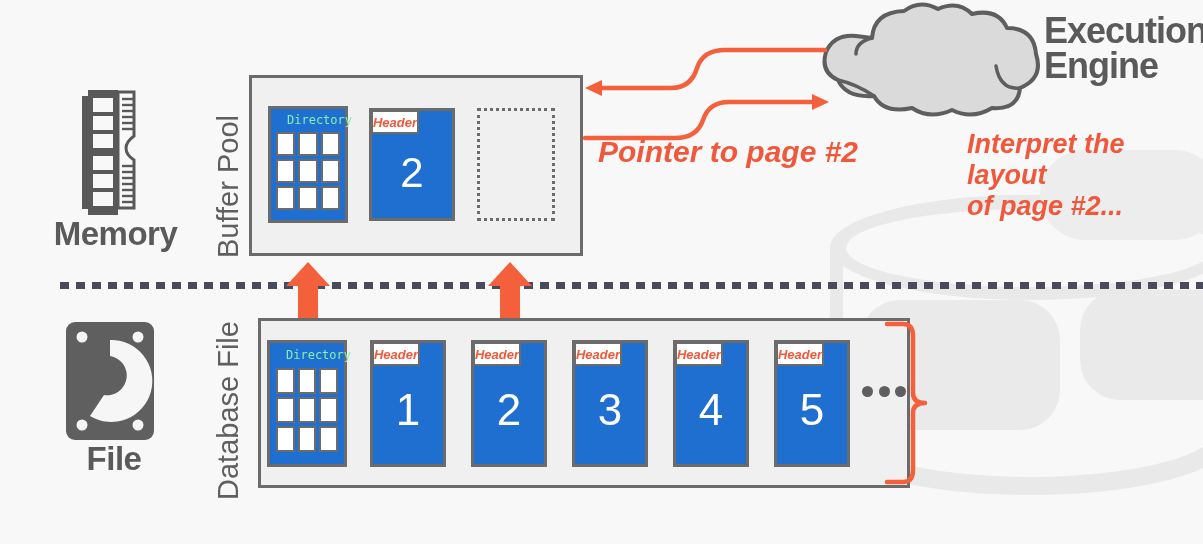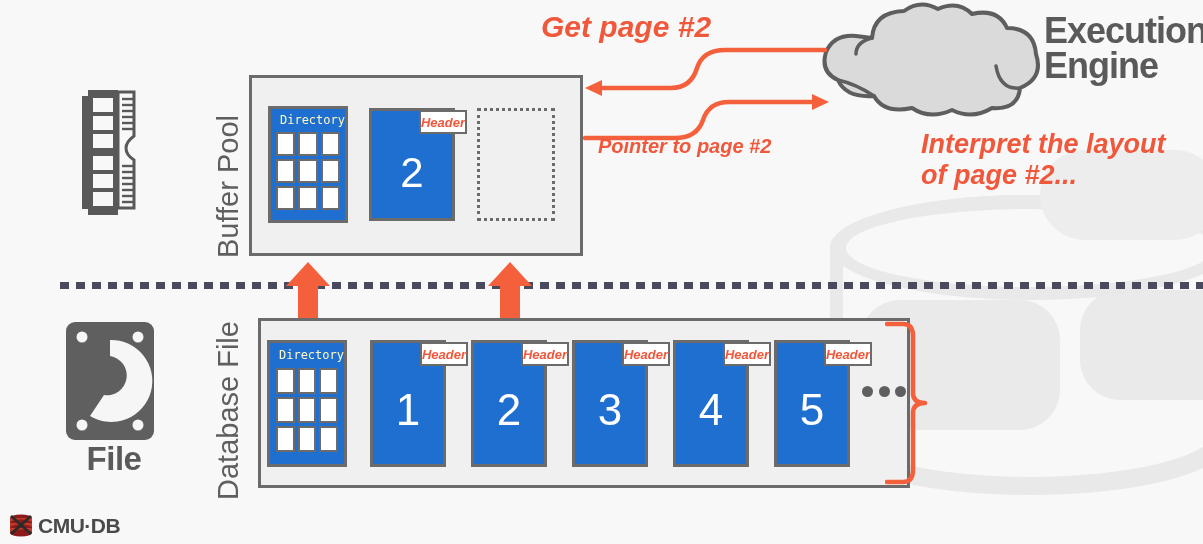--- a/index.html
+++ b/index.html
@@ -71,34 +71,34 @@
   #db-file-box{
     position:absolute;left:258px;top:318px;width:652px;height:170px;
     background:#f0f0f0;border:3px solid #6b6b6b;box-sizing:border-box;
   }
 
   
   .dir-card{
     position:absolute;background:#1f6fd0;border:3px solid #6b6b6b;box-sizing:border-box;
   }
   .dir-title{
-    color:#fef9c3;font-family:"DejaVu Sans Mono","Liberation Mono",monospace;
-    text-align:right;font-weight:normal;
+    color:#86efac;font-family:"DejaVu Sans Mono","Liberation Mono",monospace;
+    text-align:left;font-weight:normal;padding-left:16px;
   }
   .dir-grid{display:grid;grid-template-columns:1fr 1fr 1fr;gap:3px;}
   .dir-cell{background:#ffffff;border:2px solid #6b6b6b;box-sizing:border-box;}
 
   
   .page-card{
     position:absolute;background:#1f6fd0;border:3px solid #6b6b6b;box-sizing:border-box;
   }
   .page-header{
     position:absolute;left:-1px;top:-1px;background:#ffffff;border:2px solid #6b6b6b;
     box-sizing:border-box;color:#f0583c;font-style:italic;font-weight:bold;
-    display:flex;align-items:center;justify-content:center;margin-left:48px;
+    display:flex;align-items:center;justify-content:center;
   }
   .page-num{
     position:absolute;left:0;right:0;color:#ffffff;text-align:center;font-weight:normal;
   }
 
   
   #empty-slot{
     position:absolute;left:477px;top:108px;width:78px;height:113px;
     border:3px dotted #6b6b6b;box-sizing:border-box;background:transparent;
   }
@@ -132,22 +132,22 @@
 
   
   #exec-engine-title{
     position:absolute;left:1044px;top:14px;width:230px;
     font-size:36px;line-height:0.97;color:#5a5a5a;font-weight:bold;
     letter-spacing:-1px;white-space:nowrap;
   }
 
   
   #get-page-text{position:absolute;left:541px;top:10px;font-size:30px;}
-  #pointer-text{position:absolute;left:598px;top:135px;font-size:20px;}
-  #interpret-text{position:absolute;left:921px;top:129px;font-size:27px;line-height:1.14;}
+  #pointer-text{position:absolute;left:598px;top:135px;font-size:30px;}
+  #interpret-text{position:absolute;left:967px;top:129px;font-size:27px;line-height:1.14;}
 
   
   #arrows{position:absolute;left:575px;top:40px;width:265px;height:130px;}
 
   
   #cmudb-logo{position:absolute;left:8px;top:513px;height:26px;display:flex;align-items:center;gap:4px;}
   #cmudb-logo .lw{font-size:21px;font-weight:bold;color:#4a4a4a;letter-spacing:-0.5px;
      font-family:"Liberation Sans",sans-serif;}
 
   
@@ -204,20 +204,21 @@
       <line x1="40" y1="39" x2="52" y2="39"></line>
       <line x1="40" y1="76" x2="52" y2="76"></line>
       <line x1="40" y1="82" x2="52" y2="82"></line>
       <line x1="40" y1="88" x2="52" y2="88"></line>
       <line x1="40" y1="94" x2="52" y2="94"></line>
       <line x1="40" y1="100" x2="52" y2="100"></line>
       <line x1="40" y1="106" x2="52" y2="106"></line>
       <line x1="40" y1="112" x2="52" y2="112"></line>
     </g>
   </svg>
+  <div id="memory-label">Memory</div>
 
   <svg id="disk-icon" viewBox="0 0 88 118">
     <rect x="0" y="0" width="88" height="118" rx="9" fill="#5f5f5f"></rect>
     <circle cx="16" cy="15" r="5.5" fill="#f6f6f6"></circle>
     <circle cx="72" cy="15" r="5.5" fill="#f6f6f6"></circle>
     <circle cx="16" cy="103" r="5.5" fill="#f6f6f6"></circle>
     <circle cx="72" cy="103" r="5.5" fill="#f6f6f6"></circle>
     <path d="M44 18 A41 41 0 1 1 24 94 L38 73 A16 16 0 1 0 44 34 Z" fill="#f6f6f6"></path>
     <circle cx="44" cy="59" r="11" fill="#5f5f5f"></circle>
   </svg>
@@ -334,36 +335,21 @@
 
   <svg id="arrows" viewBox="0 0 265 130">
 
     <path d="M250 10 L150 10 Q128 10 122 28 Q116 48 96 48 L22 48" fill="none" stroke="#f4603c" stroke-width="4.5" stroke-linecap="round" stroke-linejoin="round"></path>
     <path d="M10 48 L27 40 L27 56 Z" fill="#f4603c"></path>
 
     <path d="M10 98 L100 98 Q122 98 128 80 Q134 62 154 62 L240 62" fill="none" stroke="#f4603c" stroke-width="4.5" stroke-linecap="round" stroke-linejoin="round"></path>
     <path d="M254 62 L237 54 L237 70 Z" fill="#f4603c"></path>
   </svg>
 
-  <div id="get-page-text" class="orange-it">Get page #2</div>
   <div id="pointer-text" class="orange-it">Pointer to page #2</div>
   <div id="interpret-text" class="orange-it">
     <div>Interpret the layout</div>
     <div>of page #2...</div>
   </div>
 
-  <div id="cmudb-logo">
-    <svg width="26" height="24" viewBox="0 0 26 24">
-      <ellipse cx="13" cy="4" rx="11" ry="3.4" fill="#8b1a1a"></ellipse>
-      <rect x="2" y="4" width="22" height="5" fill="#c0392b"></rect>
-      <ellipse cx="13" cy="9" rx="11" ry="3.4" fill="#8b1a1a"></ellipse>
-      <rect x="2" y="9" width="22" height="5" fill="#c0392b"></rect>
-      <ellipse cx="13" cy="14" rx="11" ry="3.4" fill="#8b1a1a"></ellipse>
-      <rect x="2" y="14" width="22" height="5" fill="#c0392b"></rect>
-      <ellipse cx="13" cy="19" rx="11" ry="3.4" fill="#8b1a1a"></ellipse>
-      <path d="M3 2 L23 20" stroke="#2b2b2b" stroke-width="2.6" fill="none"></path>
-      <path d="M23 2 L3 20" stroke="#2b2b2b" stroke-width="2.6" fill="none"></path>
-    </svg>
-    <span class="lw">CMU·DB</span>
-  </div>
 
 
 </div>
 
 </body></html>

